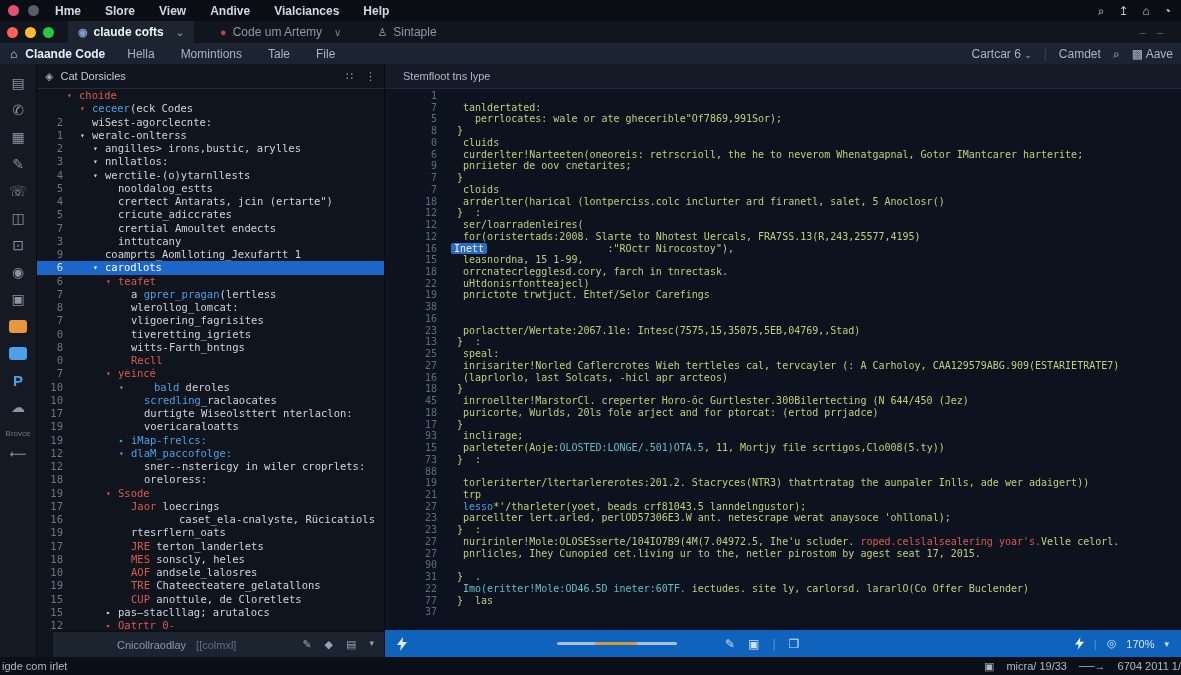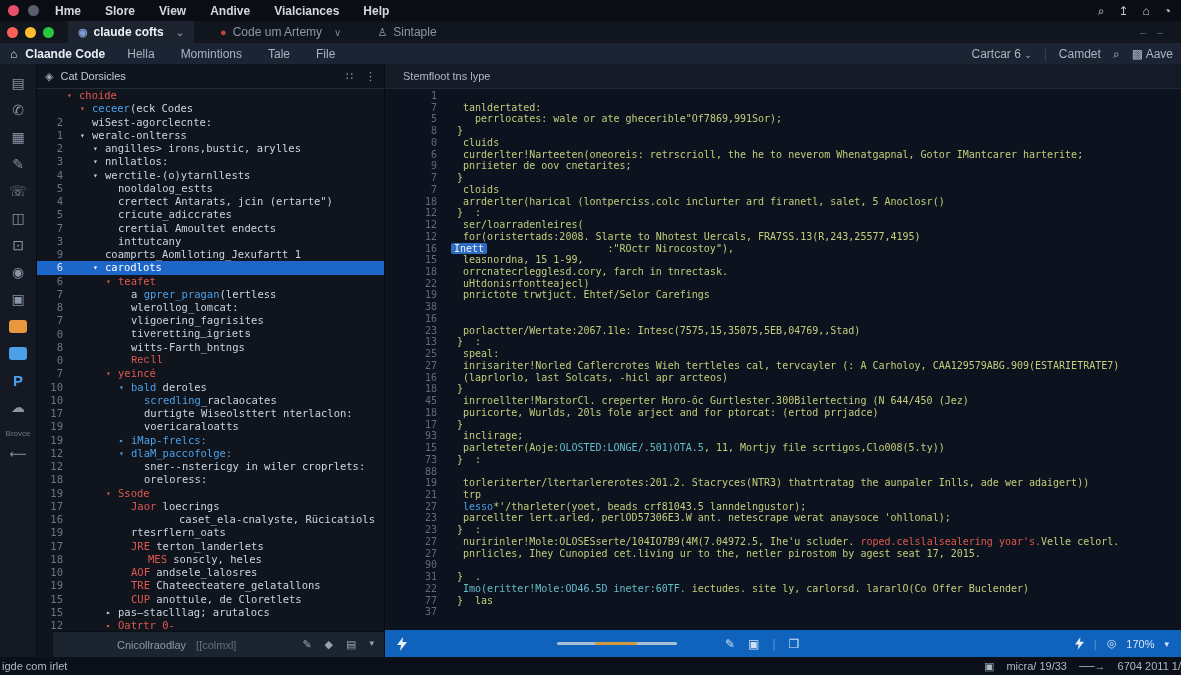--- a/index.html
+++ b/index.html
@@ -200,38 +200,38 @@
           <div class="trow"><span class="tnum">4</span><span class="tind" style="width: 39px;"></span><span class="tarrow"></span><span style="color: rgb(204, 212, 224);">crertect Antarats, jcin (ertarte")</span></div>
           <div class="trow"><span class="tnum">5</span><span class="tind" style="width: 39px;"></span><span class="tarrow"></span><span style="color: rgb(204, 212, 224);">cricute_adiccrates</span></div>
           <div class="trow"><span class="tnum">7</span><span class="tind" style="width: 39px;"></span><span class="tarrow"></span><span style="color: rgb(204, 212, 224);">crertial Amoultet endects</span></div>
           <div class="trow"><span class="tnum">3</span><span class="tind" style="width: 39px;"></span><span class="tarrow"></span><span style="color: rgb(204, 212, 224);">inttutcany</span></div>
           <div class="trow"><span class="tnum">9</span><span class="tind" style="width: 26px;"></span><span class="tarrow"></span><span style="color: rgb(204, 212, 224);">coamprts_Aomlloting_Jexufartt 1</span></div>
           <div class="trow sel"><span class="tnum">6</span><span class="tind" style="width: 26px;"></span><span class="tarrow" style="color: rgb(255, 255, 255);">▾</span><span style="color: rgb(255, 255, 255);">carodlots</span></div>
           <div class="trow"><span class="tnum">6</span><span class="tind" style="width: 39px;"></span><span class="tarrow" style="color: rgb(224, 88, 79);">▾</span><span style="color: rgb(224, 88, 79);">teafet</span></div>
           <div class="trow"><span class="tnum">7</span><span class="tind" style="width: 52px;"></span><span class="tarrow"></span><span style="color: rgb(204, 212, 224);">a </span><span style="color: rgb(75, 160, 232);">gprer_pragan</span><span style="color: rgb(204, 212, 224);">(lertless</span></div>
           <div class="trow"><span class="tnum">8</span><span class="tind" style="width: 52px;"></span><span class="tarrow"></span><span style="color: rgb(204, 212, 224);">wlerollog_lomcat:</span></div>
           <div class="trow"><span class="tnum">7</span><span class="tind" style="width: 52px;"></span><span class="tarrow"></span><span style="color: rgb(204, 212, 224);">vligoering_fagrisites</span></div>
-          <div class="trow"><span class="tnum">0</span><span class="tind" style="width: 52px;"></span><span class="tarrow"></span><span style="color: rgb(204, 212, 224); font-family: Liberation Mono, monospace;">tiveretting_igriets</span></div>
+          <div class="trow"><span class="tnum">0</span><span class="tind" style="width: 52px;"></span><span class="tarrow"></span><span style="color: rgb(204, 212, 224);">tiveretting_igriets</span></div>
           <div class="trow"><span class="tnum">8</span><span class="tind" style="width: 52px;"></span><span class="tarrow"></span><span style="color: rgb(204, 212, 224);">witts-Farth_bntngs</span></div>
-          <div class="trow"><span class="tnum">0</span><span class="tind" style="width: 52px;"></span><span class="tarrow"></span><span style="color: rgb(224, 88, 79); font-family: Liberation Mono, monospace;">Recll</span></div>
+          <div class="trow"><span class="tnum">0</span><span class="tind" style="width: 52px;"></span><span class="tarrow"></span><span style="color: rgb(224, 88, 79);">Recll</span></div>
           <div class="trow"><span class="tnum">7</span><span class="tind" style="width: 39px;"></span><span class="tarrow" style="color: rgb(224, 88, 79);">▾</span><span style="color: rgb(224, 88, 79);">yeincé</span></div>
-          <div class="trow"><span class="tnum">10</span><span class="tind" style="width: 52px;"></span><span class="tarrow" style="color: rgb(75, 160, 232);">▾</span><span style="color: rgb(75, 160, 232);">bald</span><span style="color: rgb(204, 212, 224);"> deroles</span></div>
+          <div class="trow"><span class="tnum">10</span><span class="tind" style="width: 52px;"></span><span class="tarrow" style="color: rgb(75, 160, 232);">▾</span><span style="color: rgb(75, 160, 232); margin-left: 23px;">bald</span><span style="color: rgb(204, 212, 224);"> deroles</span></div>
           <div class="trow"><span class="tnum">10</span><span class="tind" style="width: 65px;"></span><span class="tarrow"></span><span style="color: rgb(75, 160, 232);">scredling</span><span style="color: rgb(204, 212, 224);">_raclaocates</span></div>
           <div class="trow"><span class="tnum">17</span><span class="tind" style="width: 65px;"></span><span class="tarrow"></span><span style="color: rgb(204, 212, 224);">durtigte Wiseolsttert nterlaclon:</span></div>
           <div class="trow"><span class="tnum">19</span><span class="tind" style="width: 65px;"></span><span class="tarrow"></span><span style="color: rgb(204, 212, 224);">voericaraloatts</span></div>
           <div class="trow"><span class="tnum">19</span><span class="tind" style="width: 52px;"></span><span class="tarrow" style="color: rgb(75, 160, 232);">▸</span><span style="color: rgb(75, 160, 232);">iMap-frelcs:</span></div>
           <div class="trow"><span class="tnum">12</span><span class="tind" style="width: 52px;"></span><span class="tarrow" style="color: rgb(75, 160, 232);">▾</span><span style="color: rgb(75, 160, 232);">dlaM_paccofolge:</span></div>
           <div class="trow"><span class="tnum">12</span><span class="tind" style="width: 65px;"></span><span class="tarrow"></span><span style="color: rgb(204, 212, 224);">sner--nstericgy in wiler croprlets:</span></div>
           <div class="trow"><span class="tnum">18</span><span class="tind" style="width: 65px;"></span><span class="tarrow"></span><span style="color: rgb(204, 212, 224);">oreloress:</span></div>
           <div class="trow"><span class="tnum">19</span><span class="tind" style="width: 39px;"></span><span class="tarrow" style="color: rgb(224, 88, 79);">▾</span><span style="color: rgb(224, 88, 79);">Ssode</span></div>
           <div class="trow"><span class="tnum">17</span><span class="tind" style="width: 52px;"></span><span class="tarrow"></span><span style="color: rgb(224, 88, 79);">Jaor</span><span style="color: rgb(204, 212, 224);"> loecrings</span></div>
           <div class="trow"><span class="tnum">16</span><span class="tind" style="width: 52px;"></span><span class="tarrow"></span><span style="color: rgb(204, 212, 224); margin-left: 48px;">caset_ela-cnalyste, Rücicatiols</span></div>
           <div class="trow"><span class="tnum">19</span><span class="tind" style="width: 52px;"></span><span class="tarrow"></span><span style="color: rgb(204, 212, 224);">rtesrflern_oats</span></div>
           <div class="trow"><span class="tnum">17</span><span class="tind" style="width: 52px;"></span><span class="tarrow"></span><span style="color: rgb(224, 88, 79);">JRE</span><span style="color: rgb(204, 212, 224);"> terton_landerlets</span></div>
-          <div class="trow"><span class="tnum">18</span><span class="tind" style="width: 52px;"></span><span class="tarrow"></span><span style="color: rgb(224, 88, 79); margin-left: 17px;">MES</span><span style="color: rgb(204, 212, 224);"> sonscly, heles</span></div>
+          <div class="trow"><span class="tnum">18</span><span class="tind" style="width: 52px;"></span><span class="tarrow"></span><span style="color: rgb(224, 88, 79);">MES</span><span style="color: rgb(204, 212, 224);"> sonscly, heles</span></div>
           <div class="trow"><span class="tnum">10</span><span class="tind" style="width: 52px;"></span><span class="tarrow"></span><span style="color: rgb(224, 88, 79);">AOF</span><span style="color: rgb(204, 212, 224);"> andsele_lalosres</span></div>
           <div class="trow"><span class="tnum">19</span><span class="tind" style="width: 52px;"></span><span class="tarrow"></span><span style="color: rgb(224, 88, 79);">TRE</span><span style="color: rgb(204, 212, 224);"> Chateecteatere_gelatallons</span></div>
           <div class="trow"><span class="tnum">15</span><span class="tind" style="width: 52px;"></span><span class="tarrow"></span><span style="color: rgb(224, 88, 79);">CUP</span><span style="color: rgb(204, 212, 224);"> anottule, de Cloretlets</span></div>
           <div class="trow"><span class="tnum">15</span><span class="tind" style="width: 39px;"></span><span class="tarrow" style="color: rgb(204, 212, 224);">▸</span><span style="color: rgb(204, 212, 224);">pas–staclllag; arutalocs</span></div>
           <div class="trow"><span class="tnum">12</span><span class="tind" style="width: 39px;"></span><span class="tarrow" style="color: rgb(224, 88, 79);">▸</span><span style="color: rgb(224, 88, 79);">Oatrtr 0-</span></div>
         </div>
       <div class="sb-footer">
         <span>Cnicollraodlay</span>
         <span class="dim">[[colmxl]</span>
         <span class="fics">

